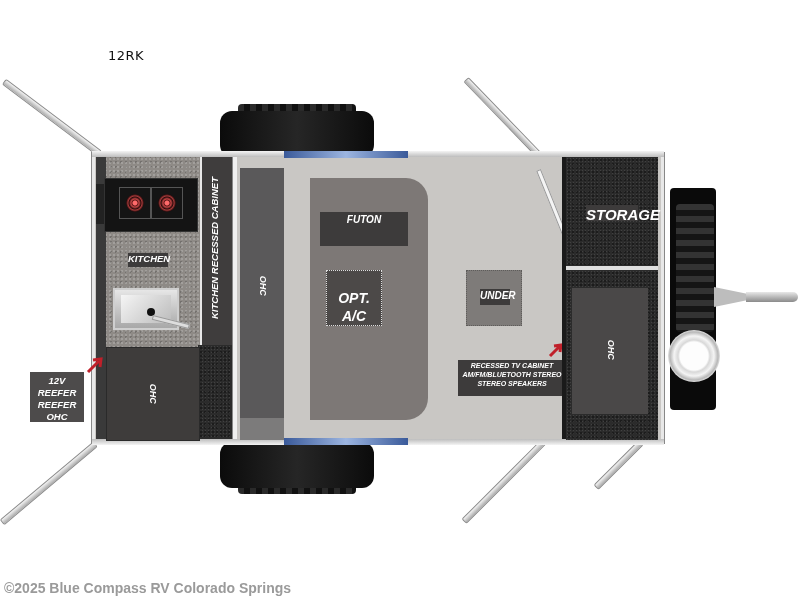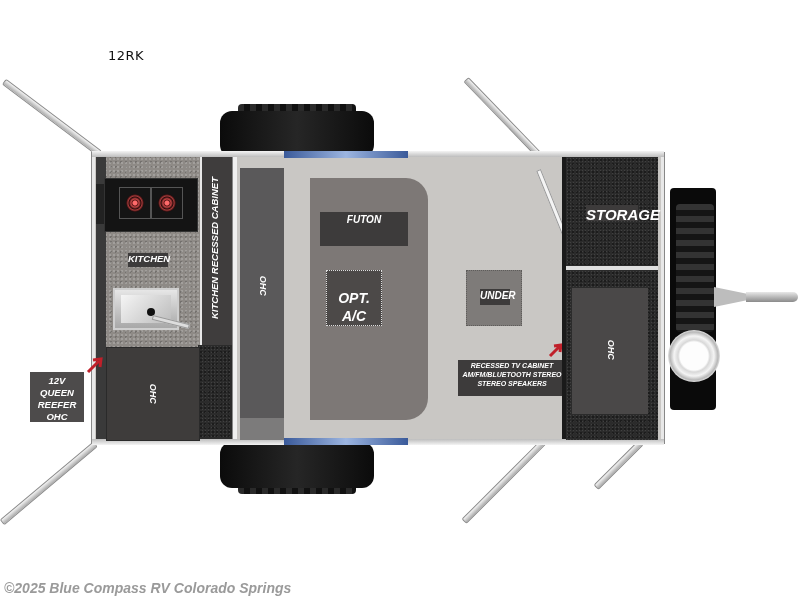--- a/index.html
+++ b/index.html
@@ -1,19 +1,19 @@
 <!DOCTYPE html>
 <html><head>
 <meta charset="utf-8">
 <style>
   html, body { margin:0; padding:0; background:#ffffff; }
   body { width:800px; height:600px; position:relative; overflow:hidden; font-family:"Liberation Sans", sans-serif; }
   .abs { position:absolute; }
   .model-title { left:108px; top:48px; font-size:13px; color:#111; font-family:"DejaVu Sans", sans-serif; letter-spacing:0.5px; }
-  .watermark { left:4px; top:580px; font-size:14px; font-weight:bold; font-style:italic; color:#9a9a9a; font-family:"Liberation Sans", sans-serif;text-align:right; }
+  .watermark { left:4px; top:580px; font-size:14px; font-weight:bold; color:#9a9a9a; font-family:"Liberation Sans", sans-serif;text-align:right; }
 
   
   .trailer { left:92px; top:153px; width:572px; height:290px; background:#c9c7c4; border:3px solid #e8e8e8; box-sizing:border-box; box-shadow:0 0 0 1px #888; }
   .wall-top { left:92px; top:151px; width:572px; height:6px; background:linear-gradient(#f4f4f4,#bdbdbd); }
   .wall-bot { left:92px; top:439px; width:572px; height:6px; background:linear-gradient(#bdbdbd,#f4f4f4); }
 
   .speckle { background-color:#8e8a86; background-image:radial-gradient(rgba(255,255,255,0.18) 1px, transparent 1px), radial-gradient(rgba(0,0,0,0.18) 1px, transparent 1px); background-size:4px 4px, 5px 5px; background-position:0 0, 2px 2px; }
   .dark-speckle { background-color:#2b2b2b; background-image:radial-gradient(rgba(255,255,255,0.10) 1px, transparent 1px), radial-gradient(rgba(0,0,0,0.35) 1px, transparent 1px); background-size:3px 3px, 4px 4px; background-position:0 0, 1px 1px; }
 
   .kitchen-area { left:96px; top:157px; width:104px; height:190px; }
@@ -158,20 +158,20 @@
 </div>
 
 <div class="abs spare"></div>
 <div class="abs spare-tread"></div>
 <div class="abs hitch-cone"></div>
 <div class="abs hitch-bar"></div>
 <div class="abs jack"></div>
 
 <div class="abs label reefer-label">
   <div>12V</div>
-  <div>QUEEN</div>
+  <div>REEFER</div>
   <div>REEFER OHC</div>
 </div>
 <svg class="abs" style="left:86px;top:356px;" width="18" height="18" viewBox="0 0 18 18">
   <path d="M2 16 L13 5 M7 4 L15 3 L14 11" stroke="#c0202a" stroke-width="3" fill="none"></path>
 </svg>
 
 <div class="abs watermark">©2025 Blue Compass RV Colorado Springs</div>
 
 </body></html>

